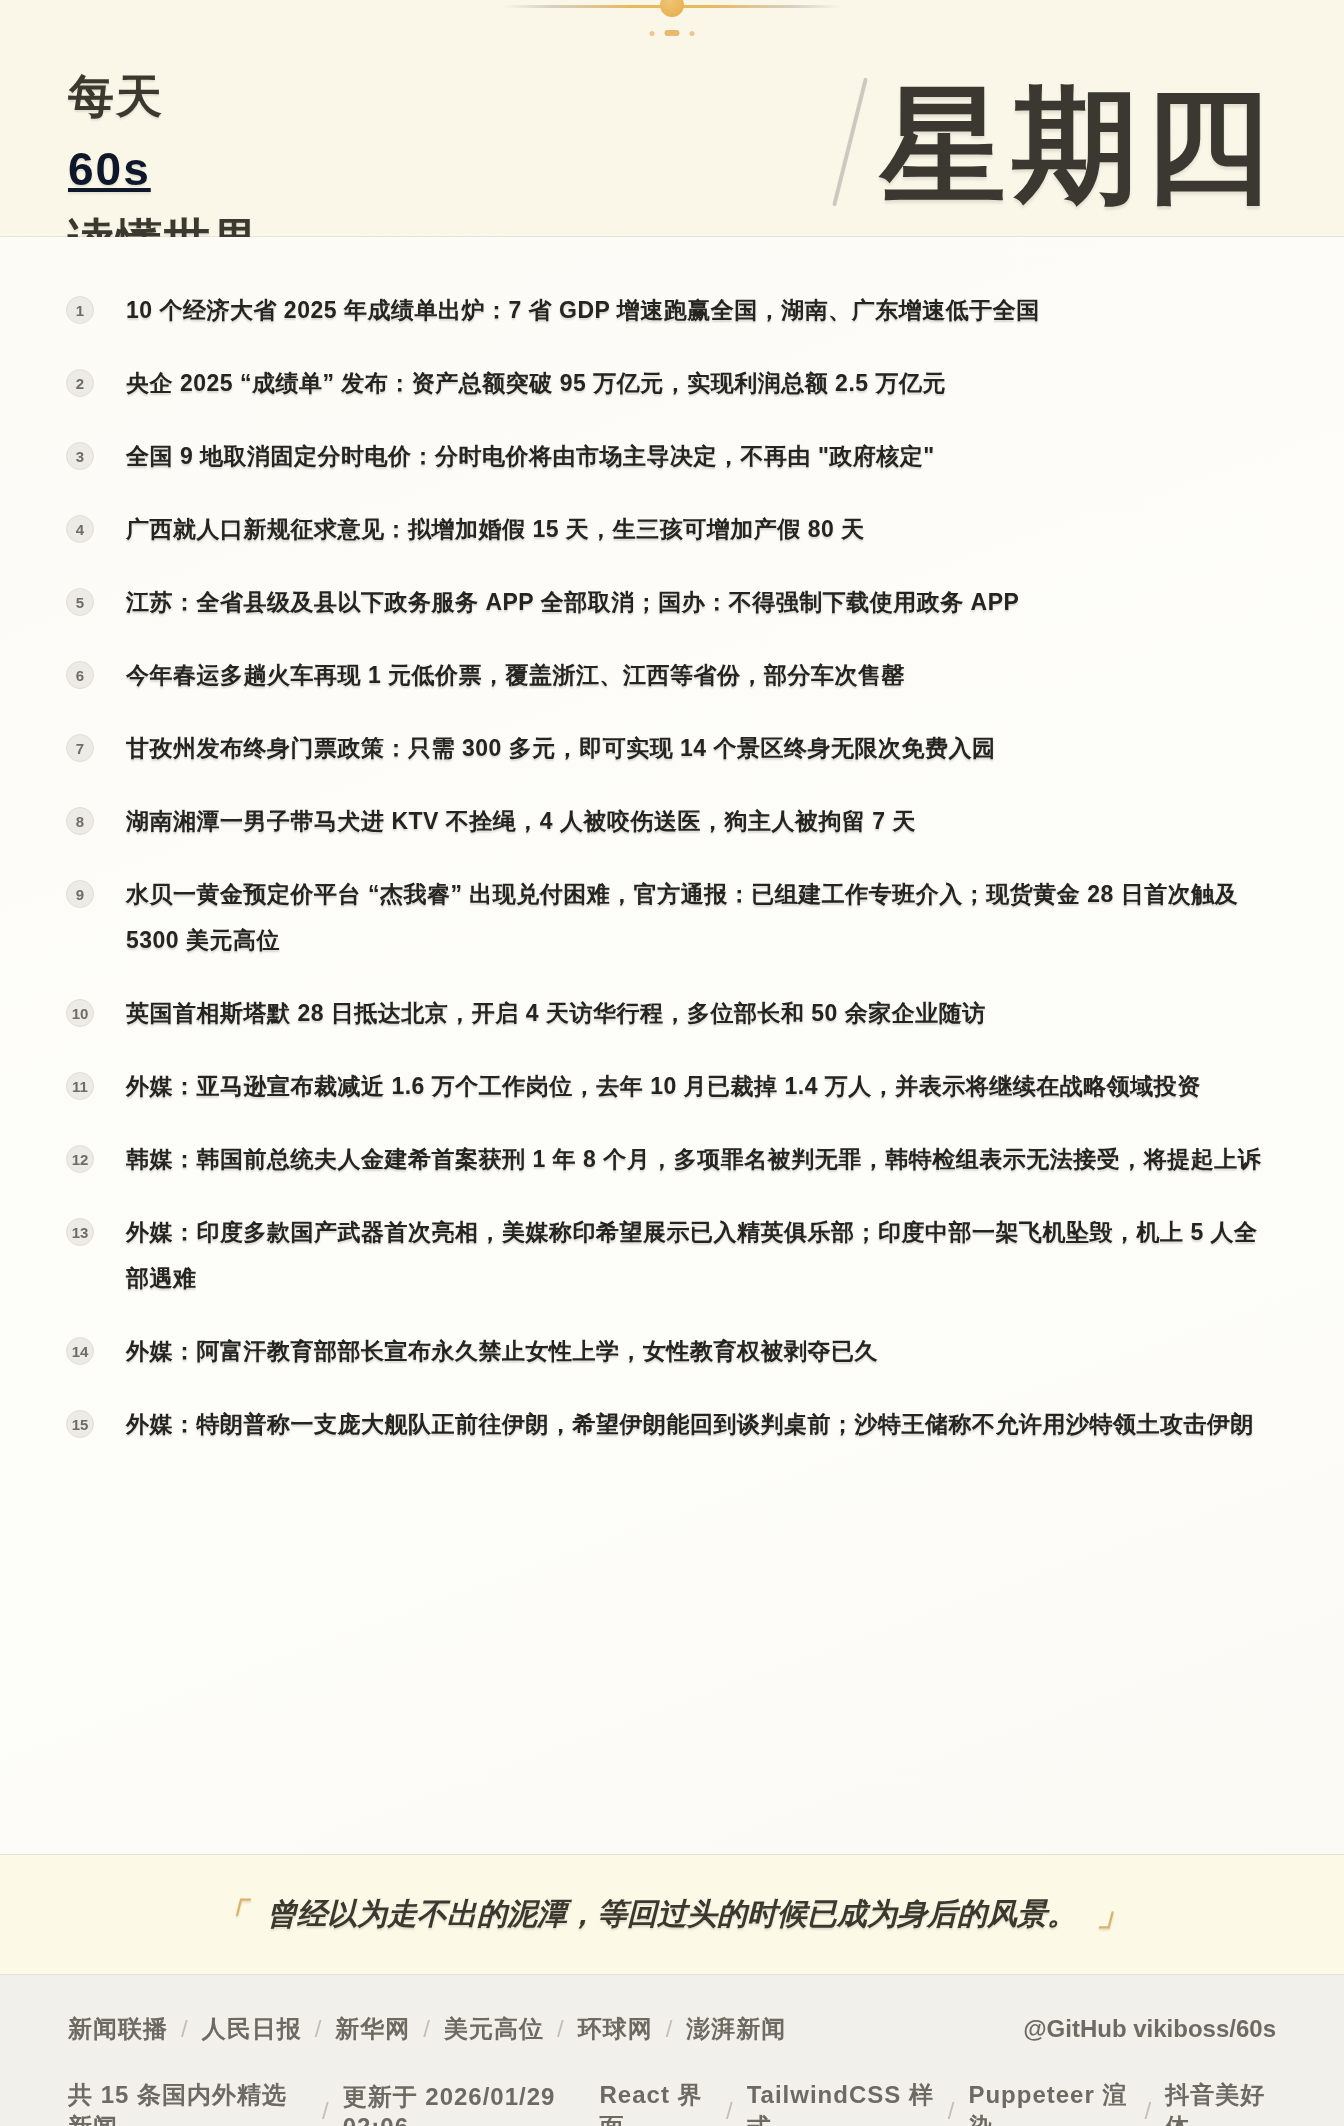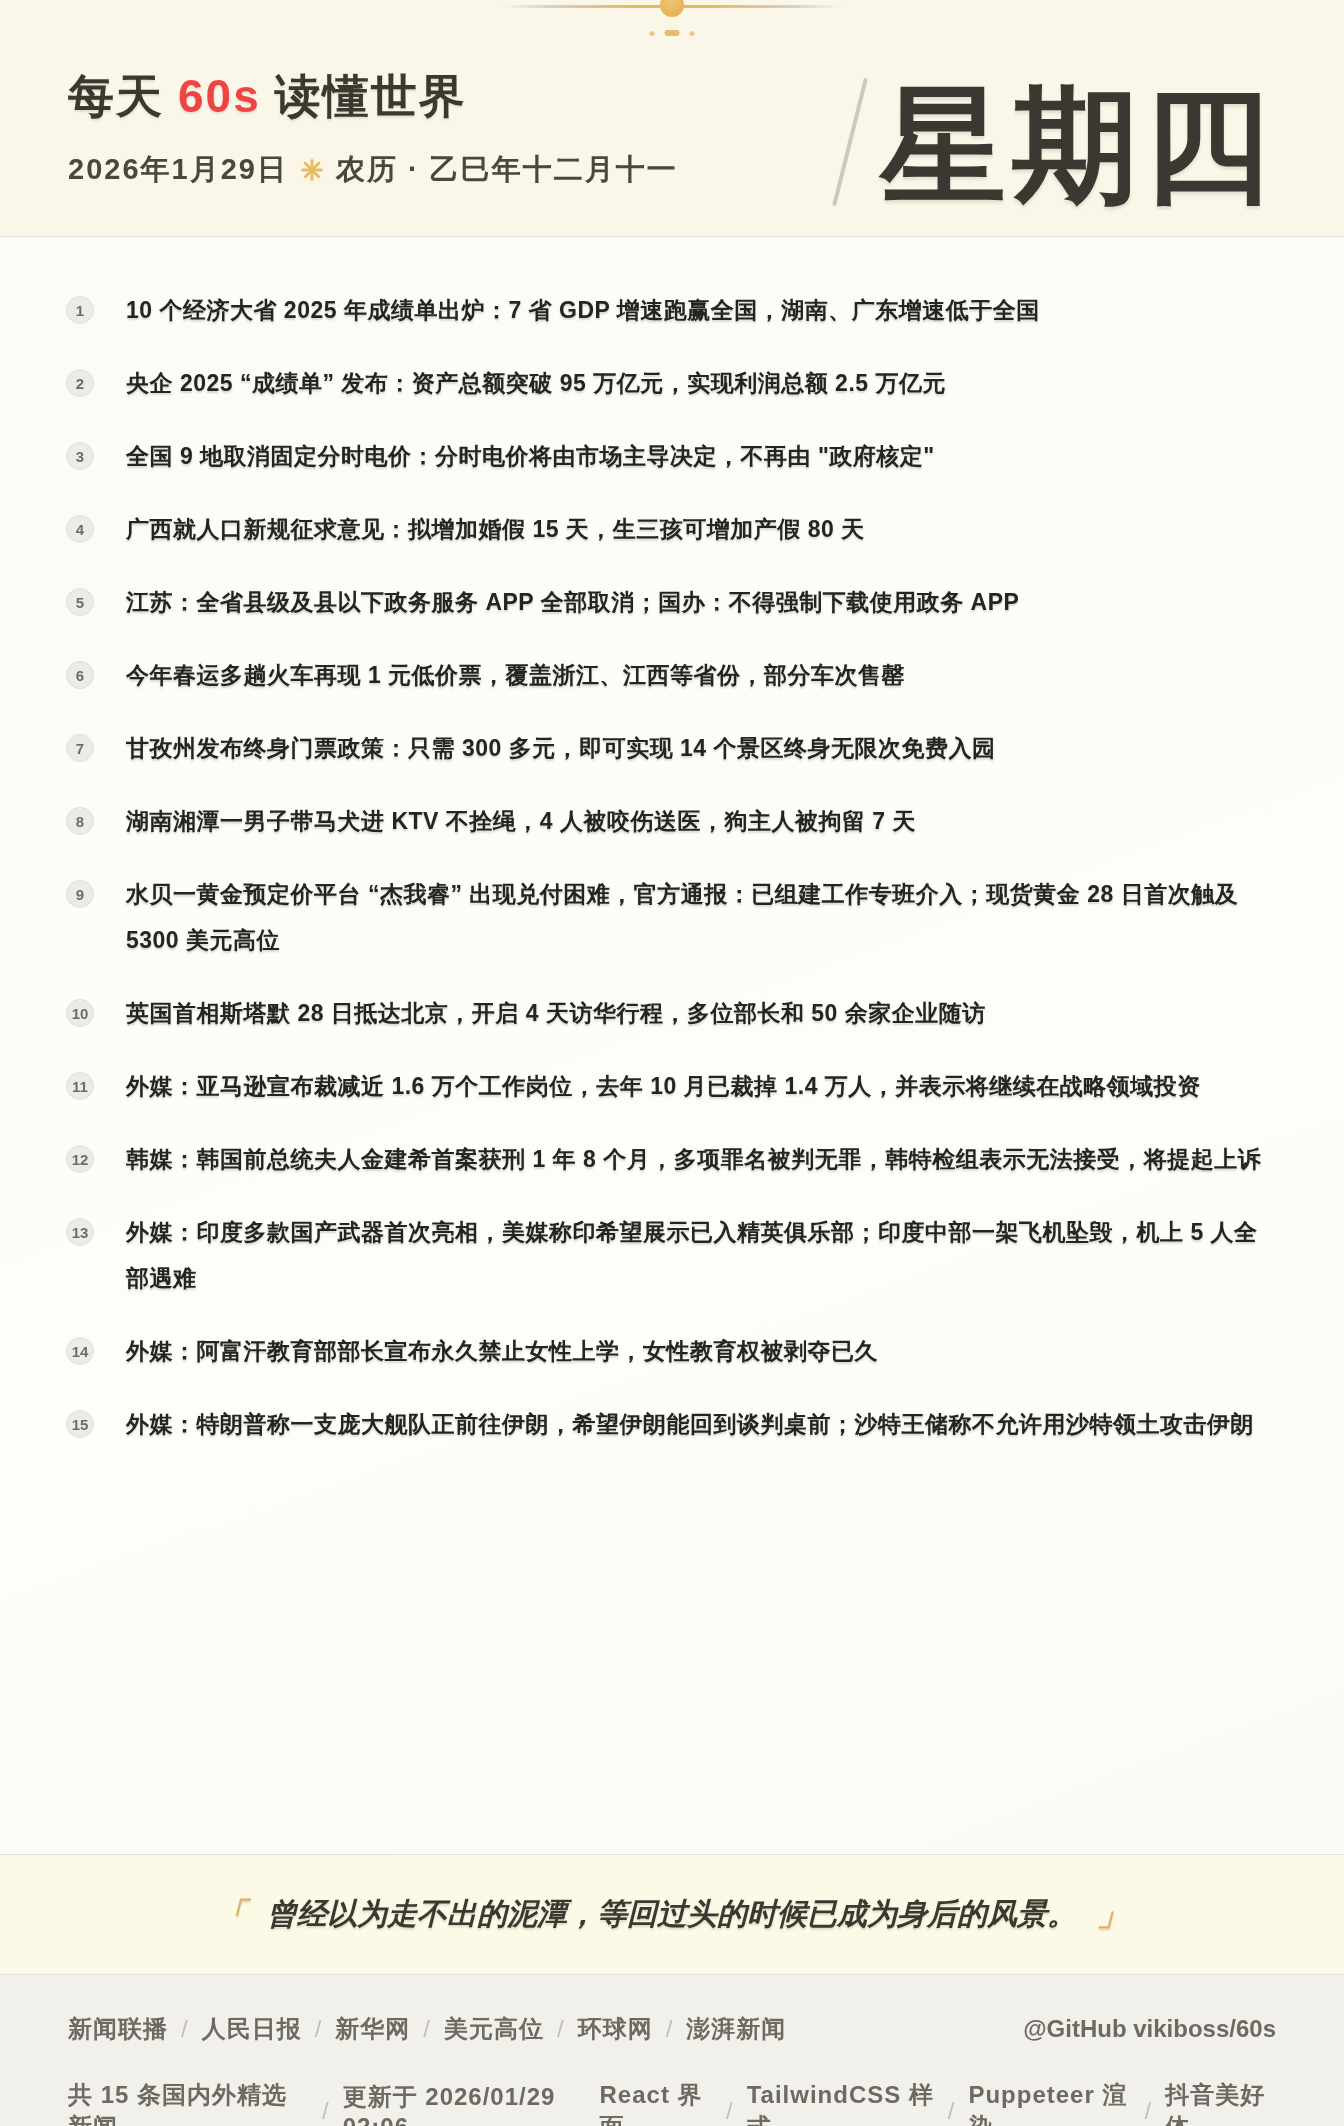--- a/index.html
+++ b/index.html
@@ -35,23 +35,23 @@
   
   .header{
     height:237px; padding:0 68px;
     display:flex; justify-content:space-between;
     border-bottom:1px solid #e6e4da;
   }
   .header-left{ margin-top:66px; }
   .page-title{
     font-size:46px; font-weight:800; color:#3b382f; letter-spacing:2px;
     text-shadow:0 2px 2px rgba(60,50,30,0.12);
-    display:flex; align-items:baseline; gap:14px;
-  }
-  .page-title .hl{ color:#ef4444; }
+    display:flex; align-items:baseline; gap:14px;flex-direction:column;
+  }
+  .page-title .hl{ color:#0f172a;text-decoration:underline; }
   .date-row{
     margin-top:22px; display:flex; align-items:center; gap:12px;
     font-size:29px; font-weight:700; color:#4b473e; letter-spacing:2px;
   }
   .sun-icon{ display:block; }
   .header-right{ align-self:flex-end; display:flex; align-items:center; gap:28px; margin-bottom:20px; }
   .weekday-slash{
     width:4px; height:132px; background:#ccc9c0; border-radius:2px;
     transform:rotate(14deg); margin-bottom:8px;
   }

